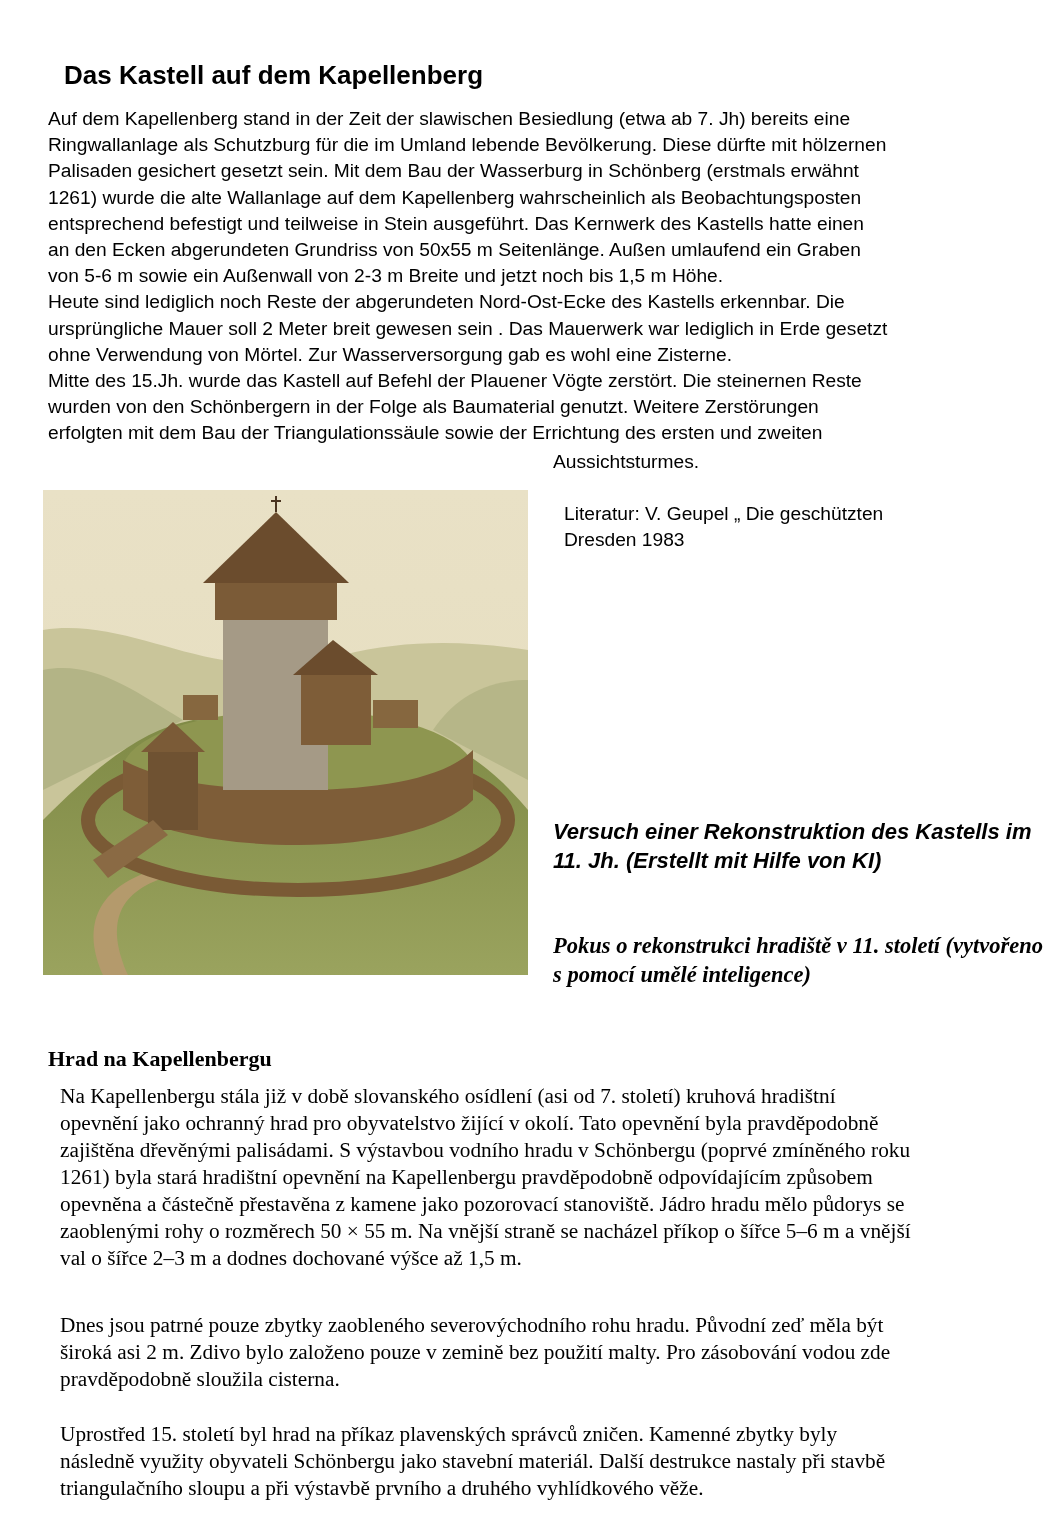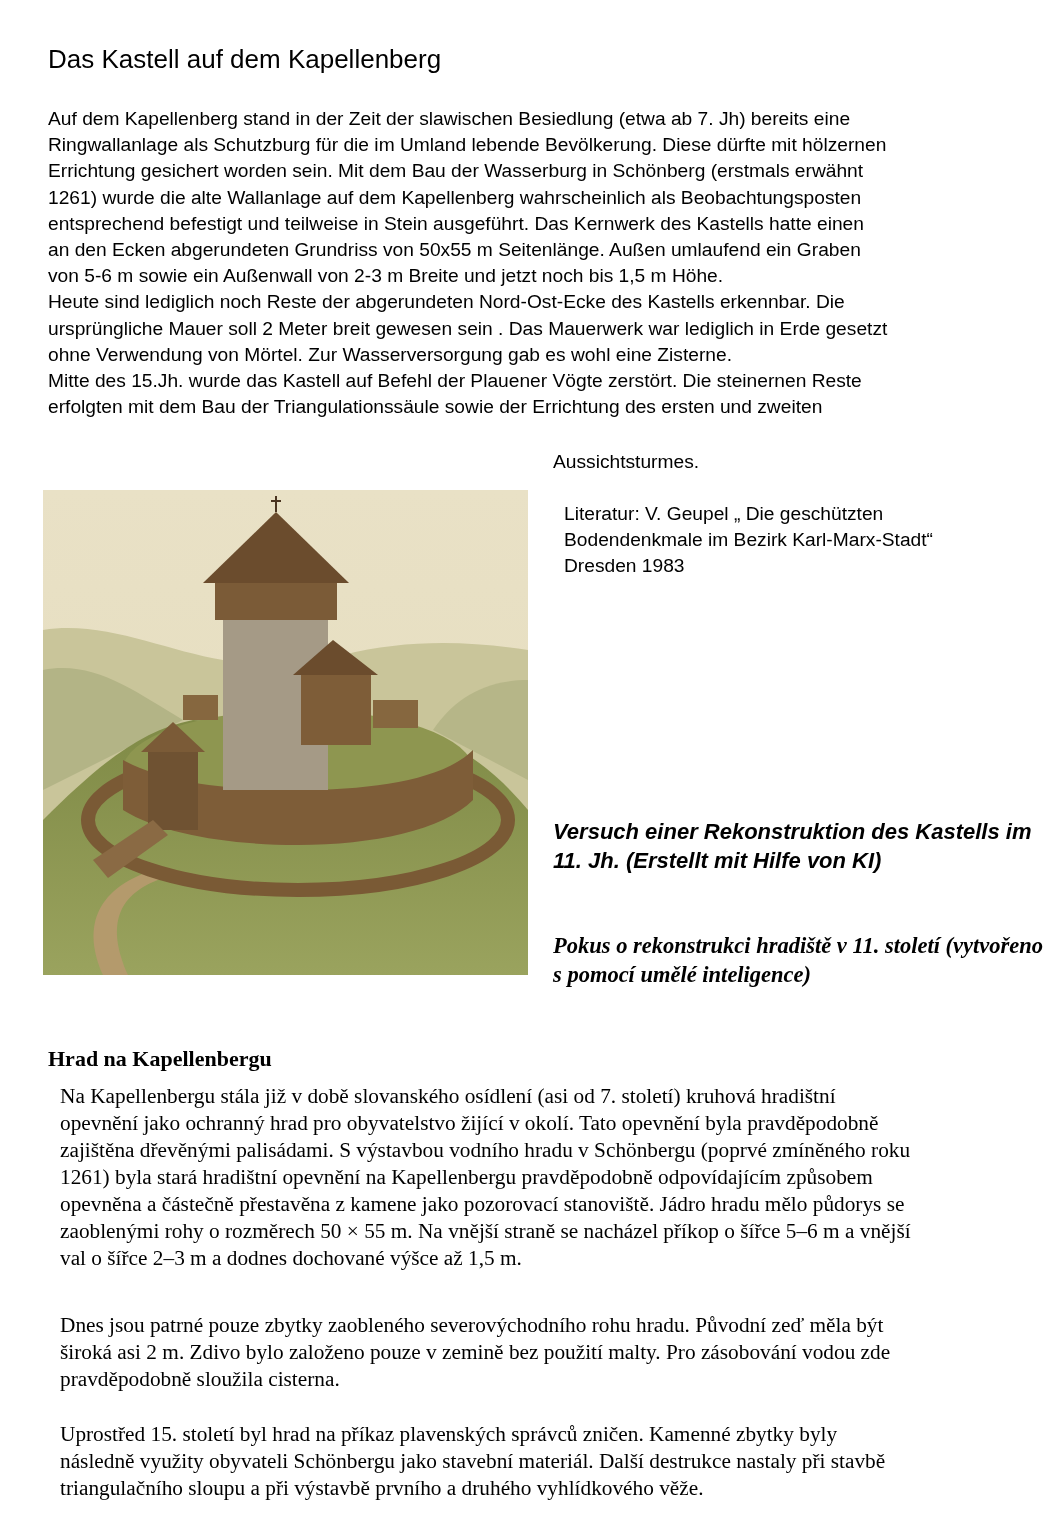--- a/index.html
+++ b/index.html
@@ -1,19 +1,19 @@
 <!DOCTYPE html>
 <html><head>
 <meta charset="utf-8">
 <style>
   html, body { margin: 0; padding: 0; background: #ffffff; }
   body { width: 1062px; height: 1525px; position: relative; overflow: hidden; color: #000; }
   .de { font-family: "Liberation Sans", sans-serif; }
   .cz { font-family: "Liberation Serif", serif; }
-  #title { position: absolute; left: 48px; top: 44px; font-size: 26px; font-weight: normal; margin: 0; letter-spacing: 0px; }
+  #title { position: absolute; left: 48px; top: 44px; font-size: 26px; font-weight: bold; margin: 16px; letter-spacing: 0px; }
   #de-text { position: absolute; left: 48px; top: 106px; width: 1010px; font-size: 19.2px; line-height: 26.2px; }
   #de-text .line { display: block; white-space: nowrap; }
   #de-last { position: absolute; left: 553px; top: 449px; font-size: 19.2px; line-height: 26px; white-space: nowrap; }
   #illustration { position: absolute; left: 43px; top: 490px; width: 485px; height: 485px; overflow: hidden; background: #e8dfc2; }
   #literature { position: absolute; left: 553px; top: 501px; font-size: 19.2px; line-height: 26px; margin-left: 11px; }
   #literature span { display: block; white-space: nowrap; }
   #caption-de { position: absolute; left: 553px; top: 817px; width: 490px; font-size: 22px; line-height: 29px; font-weight: bold; font-style: italic; }
   #caption-cz { position: absolute; left: 553px; top: 931px; width: 490px; font-size: 22.5px; line-height: 29px; font-weight: bold; font-style: italic; }
   #cz-heading { position: absolute; left: 48px; top: 1046px; font-size: 22px; font-weight: bold; margin: 0; }
   .cz-para { position: absolute; left: 48px; width: 1012px; font-size: 21.3px; line-height: 27px; margin: 12px; }
@@ -23,29 +23,30 @@
   #cz-p3 { top: 1409px; }
 </style>
 </head>
 <body>
 
 <h1 id="title" class="de">Das Kastell auf dem Kapellenberg</h1>
 
 <div id="de-text" class="de">
   <span class="line">Auf dem Kapellenberg stand in der Zeit der slawischen Besiedlung (etwa ab 7. Jh) bereits eine</span>
   <span class="line">Ringwallanlage als Schutzburg für die im Umland lebende Bevölkerung. Diese dürfte mit hölzernen</span>
-  <span class="line">Errichtung gesichert worden sein. Mit dem Bau der Wasserburg in Schönberg (erstmals erwähnt</span>
+  <span class="line">Palisaden gesichert gesetzt sein. Mit dem Bau der Wasserburg in Schönberg (erstmals erwähnt</span>
   <span class="line">1261) wurde die alte Wallanlage auf dem Kapellenberg wahrscheinlich als Beobachtungsposten</span>
   <span class="line">entsprechend befestigt und teilweise in Stein ausgeführt. Das Kernwerk des Kastells hatte einen</span>
   <span class="line">an den Ecken abgerundeten Grundriss von 50x55 m Seitenlänge. Außen umlaufend ein Graben</span>
   <span class="line">von 5-6 m sowie ein Außenwall von 2-3 m Breite und jetzt noch bis 1,5 m Höhe.</span>
   <span class="line">Heute sind lediglich noch Reste der abgerundeten Nord-Ost-Ecke des Kastells erkennbar. Die</span>
   <span class="line">ursprüngliche Mauer soll 2 Meter breit gewesen sein . Das Mauerwerk war lediglich in Erde gesetzt</span>
   <span class="line">ohne Verwendung von Mörtel. Zur Wasserversorgung gab es wohl eine Zisterne.</span>
   <span class="line">Mitte des 15.Jh. wurde das Kastell auf Befehl der Plauener Vögte zerstört. Die steinernen Reste</span>
+  <span class="line">wurden von den Schönbergern in der Folge als Baumaterial genutzt. Weitere Zerstörungen</span>
   <span class="line">erfolgten mit dem Bau der Triangulationssäule sowie der Errichtung des ersten und zweiten</span>
 </div>
 <div id="de-last" class="de">Aussichtsturmes.</div>
 
 <div id="illustration" title="Reconstruction drawing of a hilltop fort with stone tower, wooden palisade and gate bridge">
   <svg width="485" height="485" viewBox="0 0 485 485">
     <defs>
       <linearGradient id="sky" x1="0" y1="0" x2="0" y2="1">
         <stop offset="0" stop-color="#e9e1c6"></stop>
         <stop offset="1" stop-color="#e4dcbc"></stop>
@@ -74,21 +75,20 @@
     <line x1="228" y1="11" x2="238" y2="11" stroke="#4a3420" stroke-width="2"></line>
     <rect x="258" y="180" width="70" height="75" fill="#7e5d38"></rect>
     <polygon points="250,185 290,150 335,185" fill="#6b4c2d"></polygon>
     <rect x="140" y="205" width="35" height="25" fill="#86673f"></rect>
     <rect x="330" y="210" width="45" height="28" fill="#86673f"></rect>
   </svg>
 </div>
 
 <div id="literature" class="de">
   <span>Literatur: V. Geupel „ Die geschützten</span>
-  <span>Bodendenkmale im Bezirk Karl-Marx-Stadt“</span>
   <span>Dresden 1983</span>
 </div>
 
 <div id="caption-de" class="de">Versuch einer Rekonstruktion des Kastells im 11. Jh. (Erstellt mit Hilfe von KI)</div>
 <div id="caption-cz" class="cz">Pokus o rekonstrukci hradiště v 11. století (vytvořeno s pomocí umělé inteligence)</div>
 
 <h2 id="cz-heading" class="cz">Hrad na Kapellenbergu</h2>
 
 <p id="cz-p1" class="cz cz-para">
   <span>Na Kapellenbergu stála již v době slovanského osídlení (asi od 7. století) kruhová hradištní</span>

